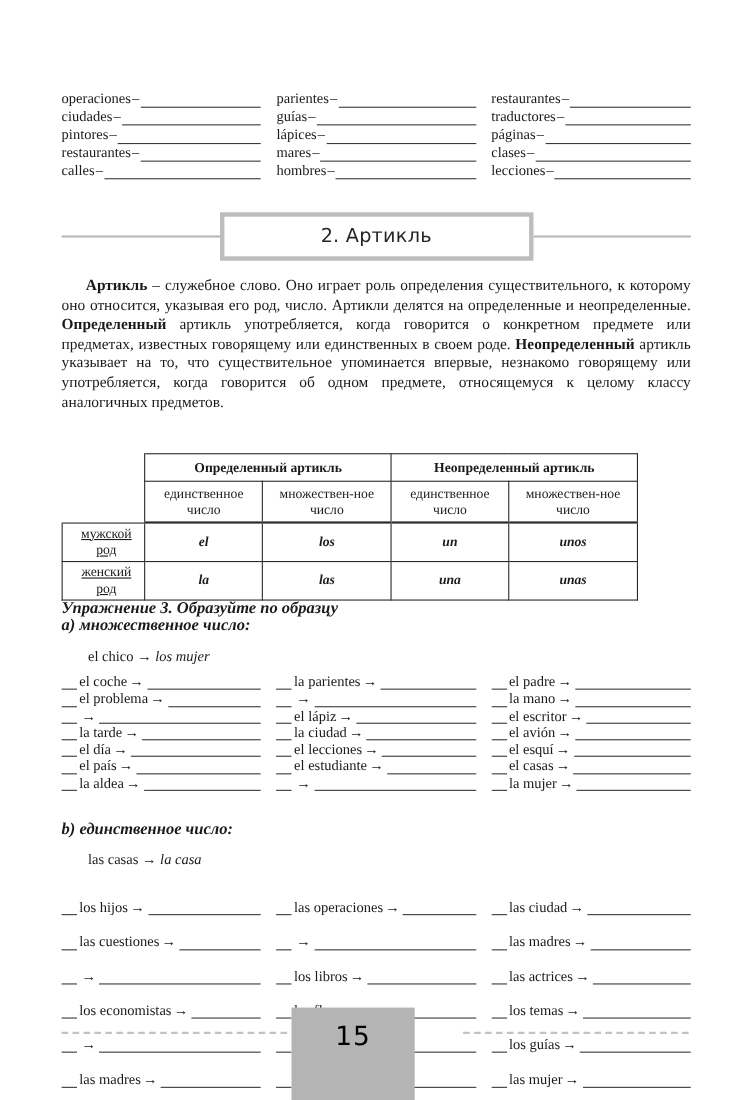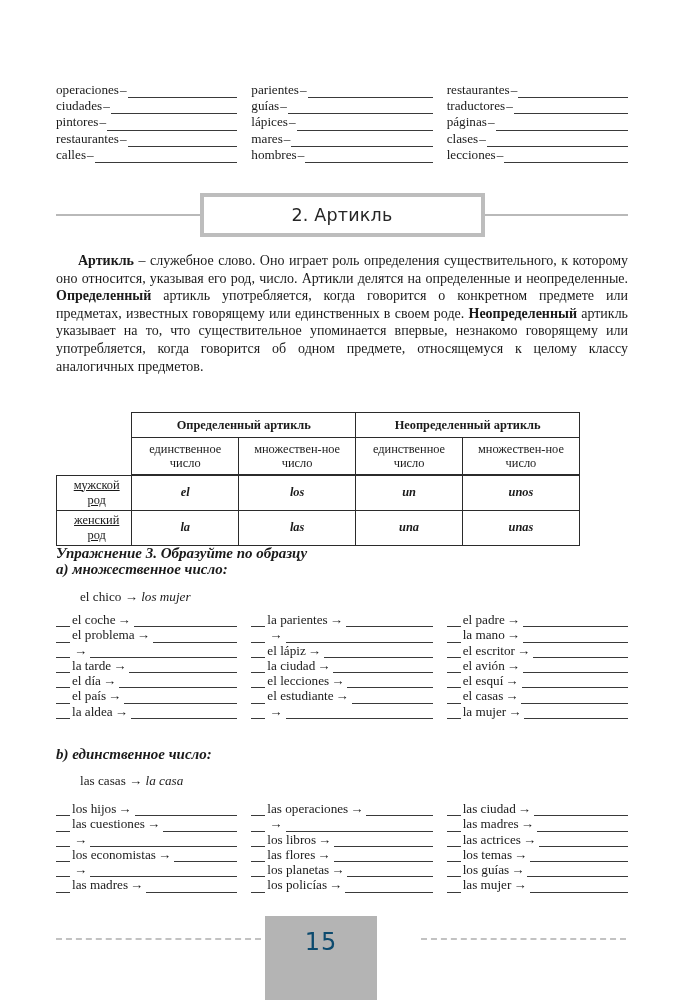--- a/index.html
+++ b/index.html
@@ -171,21 +171,21 @@
     width: 572px;
   }
   #ex3-list-a .wordline { height: 15.3px; line-height: 15.3px; }
 
   #ex3-list-b {
     position: absolute;
     left: 56px;
     top: 801px;
     width: 572px;
   }
-  #ex3-list-b .wordline { height: 15.3px; line-height: 15.3px; }
+  #ex3-list-b .wordline { height: 15.3px; line-height: 15.3px; margin-top: 16px; }
 
   
   #page-footer {
     position: absolute;
     left: 0;
     top: 908px;
     width: 682px;
     height: 92px;
   }
   #page-footer .dash-rule {
@@ -202,21 +202,21 @@
     top: 8px;
     width: 112px;
     height: 92px;
     background: #b4b4b4;
     display: flex;
     align-items: flex-start;
     justify-content: center;
   }
   #page-number-box .num {
     font-family: "DejaVu Sans", sans-serif;
-    color: #0c4a6e;
+    color: #000000;
     font-size: 24px;
     line-height: 24px;
     padding-top: 14px;
     letter-spacing: 1px;
   }
 </style>
 </head>
 <body>
 
 <div class="page">

